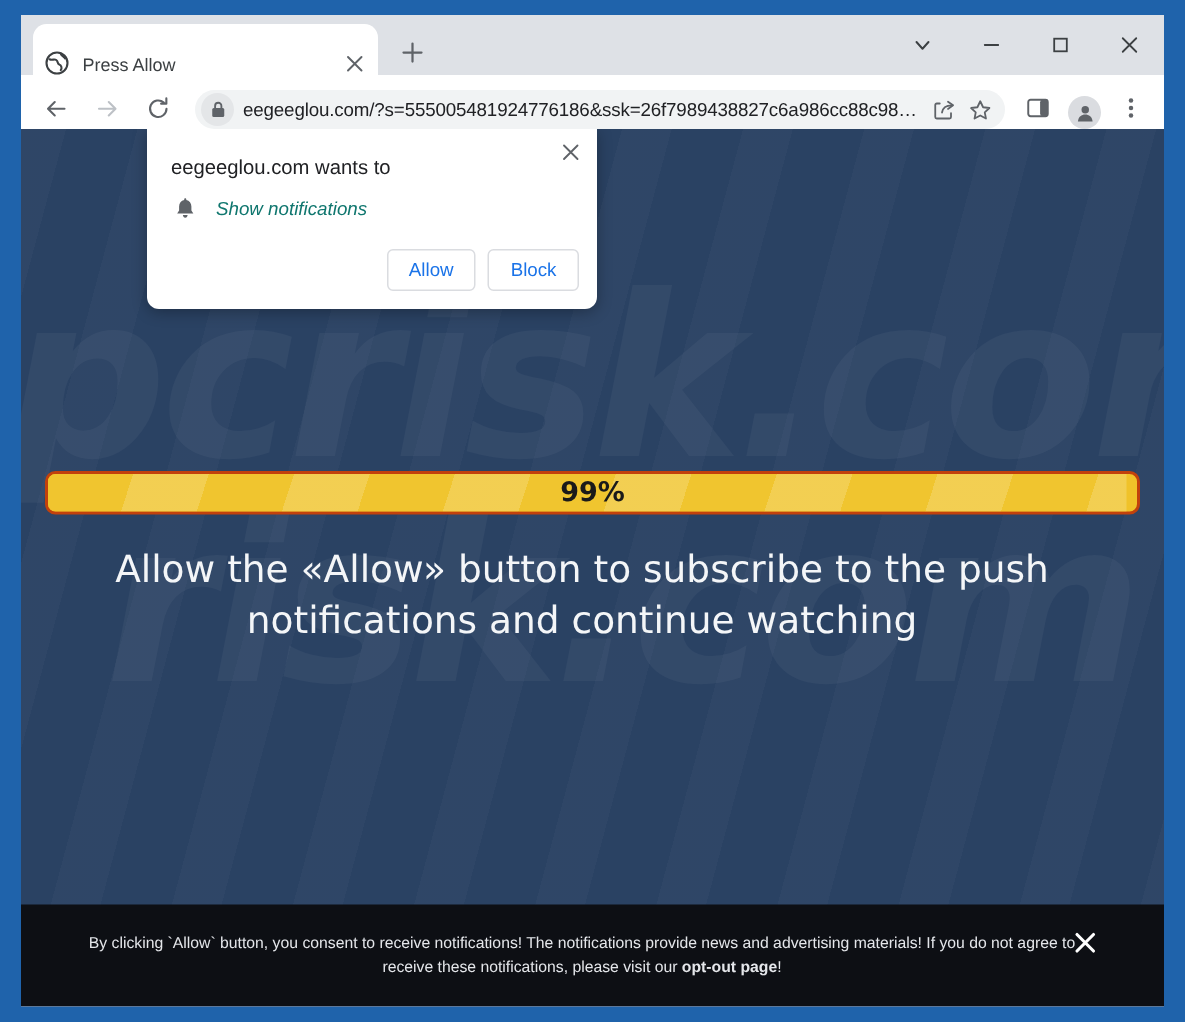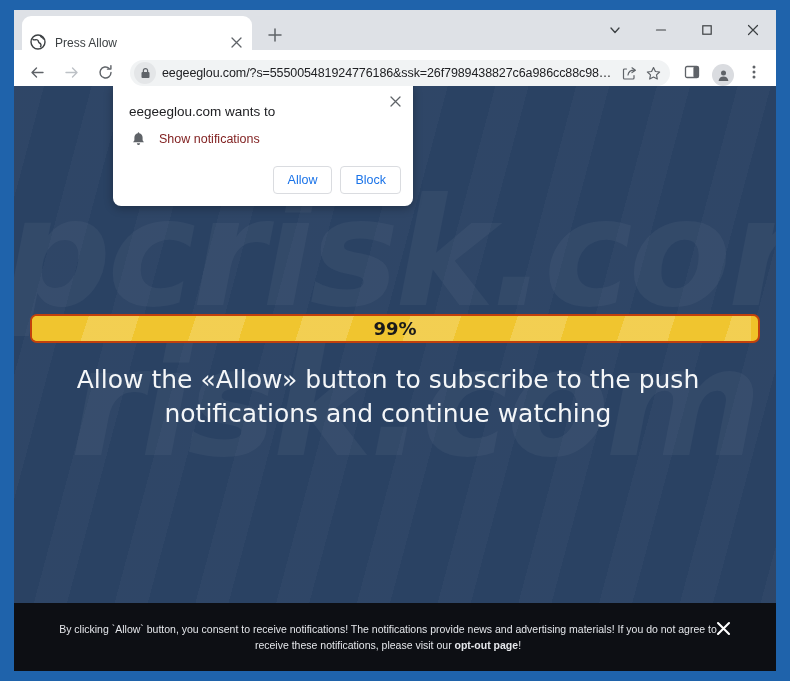--- a/index.html
+++ b/index.html
@@ -280,21 +280,21 @@
     font-size: 25px;
     line-height: 34px;
     color: #f4f6f8;
     font-weight: normal;
   }
   #headline b { font-weight: normal; }
 
   
   #permission-dialog {
     position: absolute;
-    left: 99px;
+    left: 84px;
     top: 0px;
     width: 300px;
     height: 120px;
     background: #ffffff;
     border-radius: 0 0 8px 8px;
     box-shadow: 0 2px 10px rgba(0,0,0,0.30);
     z-index: 20;
     box-sizing: border-box;
     padding-left: 28px;
   }
@@ -328,21 +328,22 @@
     height: 18px;
     flex: 0 0 18px;
     margin-right: 12px;
     display: flex;
     align-items: center;
     justify-content: center;
     color: #5f6368;
   }
   #permission-row-label {
     font-size: 12.5px;
-    color: #7f1d1d;
+    color: #0f766e;
+    font-style: italic;
   }
   #permission-buttons {
     position: absolute;
     right: 12px;
     bottom: 12px;
     display: flex;
     gap: 8px;
   }
   .perm-btn {
     min-width: 58px;

